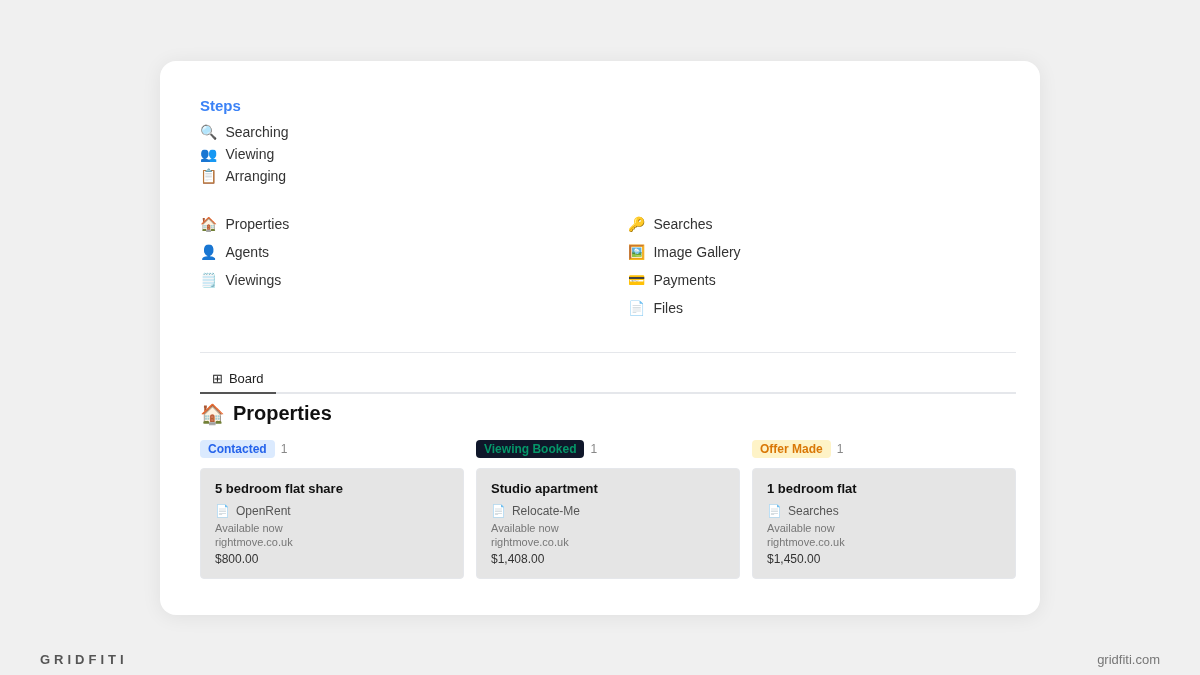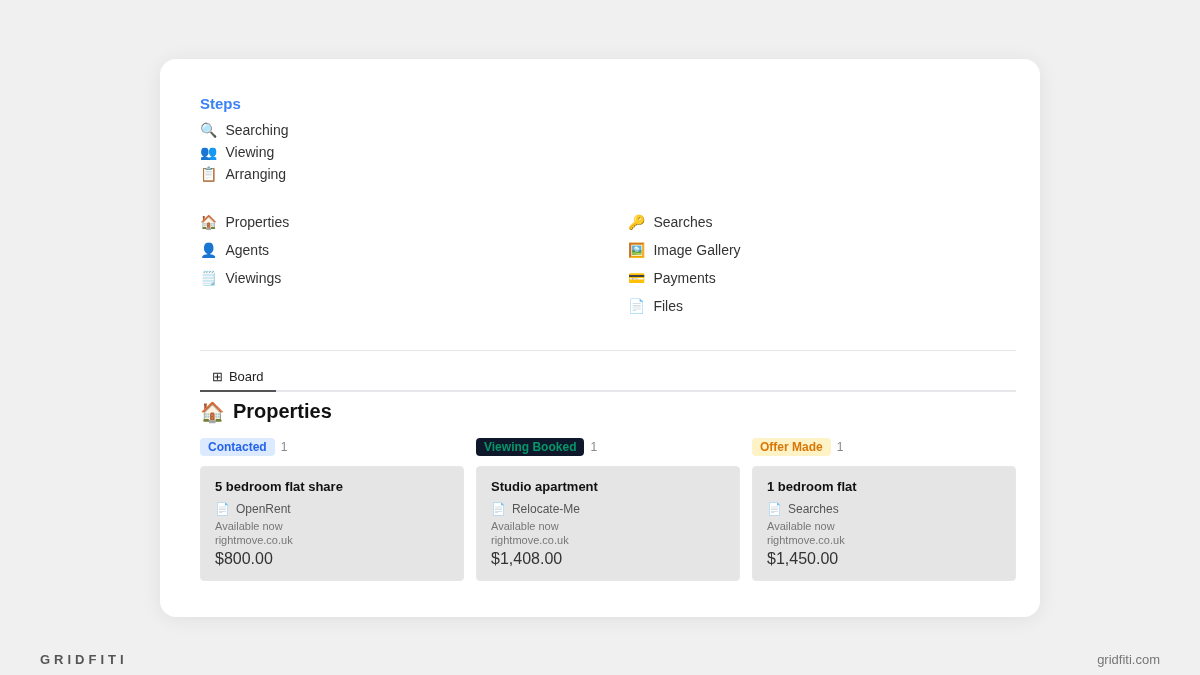--- a/index.html
+++ b/index.html
@@ -199,21 +199,21 @@
       font-size: 12px;
     }
 
     .card-detail {
       font-size: 11px;
       color: #777;
       margin-bottom: 2px;
     }
 
     .card-price {
-      font-size: 16px;
+      font-size: 12px;
       color: #333;
       font-weight: 500;
       margin-top: 4px;
     }
 
     
     .footer {
       position: absolute;
       bottom: 8px;
       left: 0;

